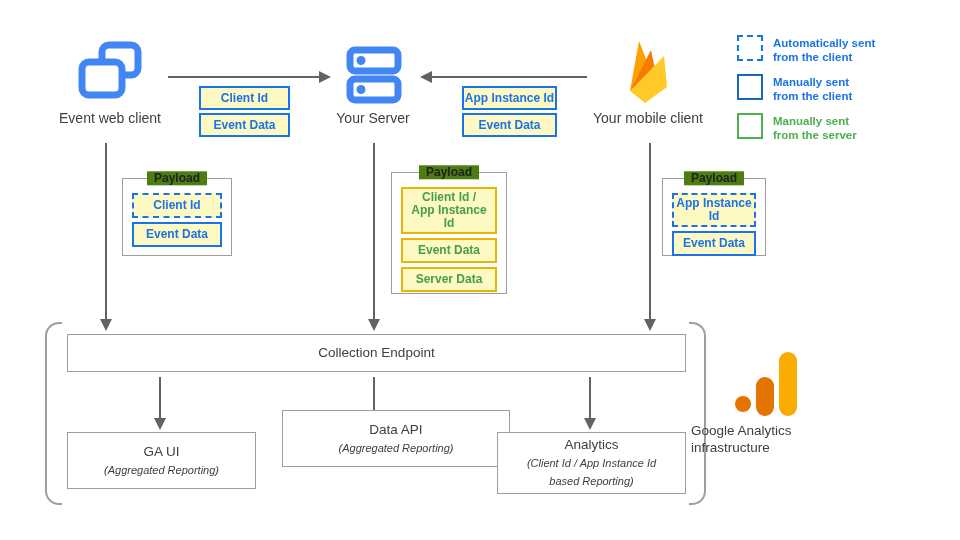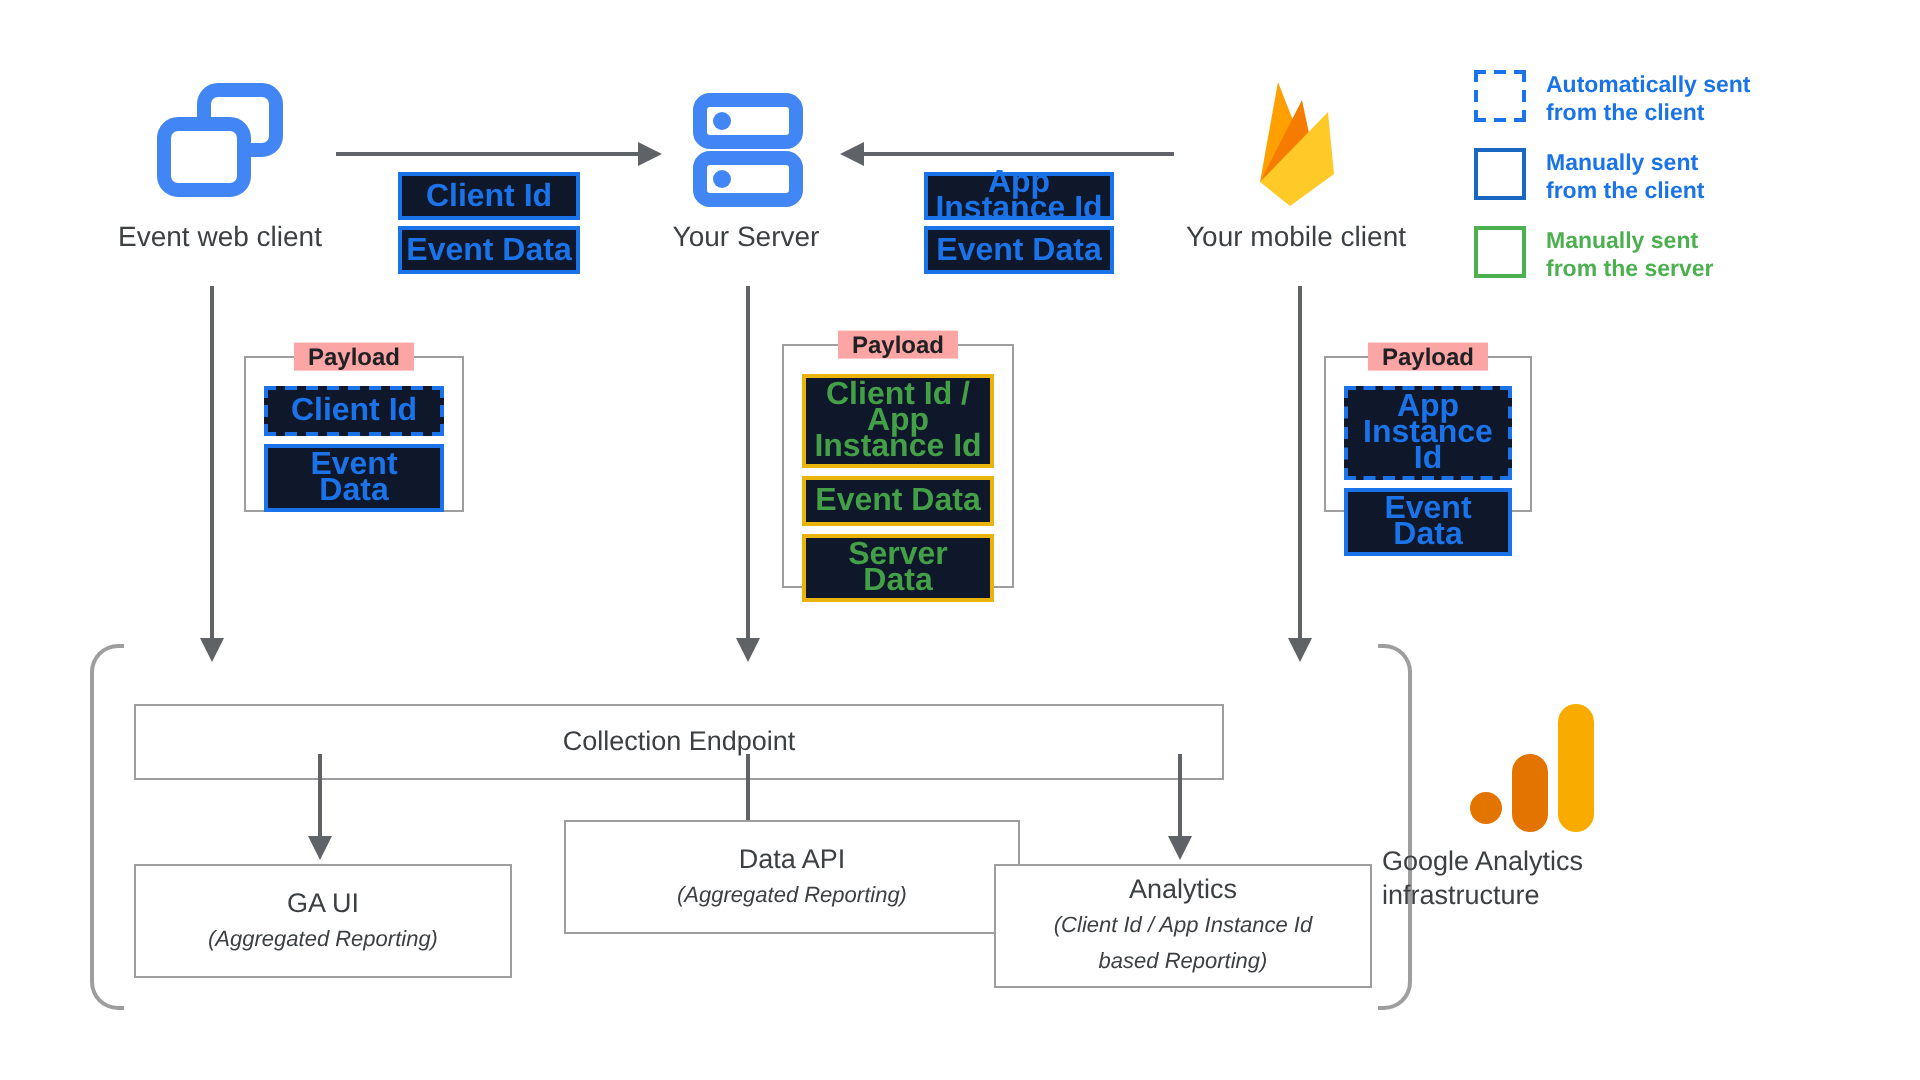--- a/index.html
+++ b/index.html
@@ -45,22 +45,22 @@
     position: absolute; bottom: -11px; left: -5px;
     width: 0; height: 0;
     border-left: 6px solid transparent;
     border-right: 6px solid transparent;
     border-top: 12px solid #5f6368;
   }
 
   
   .chip {
     display: flex; align-items: center; justify-content: center;
-    font-size: 16px; font-weight: 700; text-align: center;
-    background: #0f172a;
+    font-size: 12px; font-weight: 700; text-align: center;
+    background: #fef9c3;
     line-height: 13px;
     white-space: pre-line;
   }
   .chip.solid-blue  { border: 2px solid #1a73e8; color: #1a73e8; }
   .chip.dashed-blue { border: 2px dashed #1a73e8; color: #1a73e8; }
   .chip.solid-green { border: 2px solid #eab308; color: #43a047; }
 
   
   .legend-item { position: absolute; display: flex; align-items: flex-start; }
   .legend-swatch { width: 26px; height: 26px; background: #fff; flex: 0 0 auto; }
@@ -76,21 +76,21 @@
 
   
   .payload {
     position: absolute;
     border: 1.5px solid #9e9e9e;
     background: #fff;
   }
   .payload-title {
     position: absolute; top: 0; left: 50%;
     transform: translate(-50%, -55%);
-    background: #fca5a5; padding: 0 7px;
+    background: #4d7c0f; padding: 0 7px;
     font-size: 12px; font-weight: 700; color: #202124;
     white-space: nowrap;
   }
   .payload-items {
     position: absolute; left: 9px; right: 9px; top: 14px;
     display: flex; flex-direction: column; gap: 4px;
   }
   .payload-items .chip { min-height: 25px; padding: 2px 2px; }
 
   
@@ -203,21 +203,21 @@
     <span class="payload-title">Payload</span>
     <div class="payload-items">
       <div class="chip dashed-blue">App Instance Id</div>
       <div class="chip solid-blue">Event Data</div>
     </div>
   </div>
 
   <div class="bracket left" style="left:45px; top:322px;"></div>
   <div class="bracket right" style="left:689px; top:322px;"></div>
 
-  <div class="gray-box" style="left:67px; top:334px; width:545px; height:38px;margin-top:18px;">
+  <div class="gray-box" style="left:67px; top:334px; width:619px; height:38px;">
     <div class="box-title">Collection Endpoint</div>
   </div>
 
   <div class="v-arrow" style="left:159px; top:377px; height:42px;">
     <div class="head-down"></div>
   </div>
   <div class="v-arrow" style="left:373px; top:377px; height:42px;">
     <div class="head-down"></div>
   </div>
   <div class="v-arrow" style="left:589px; top:377px; height:42px;">

